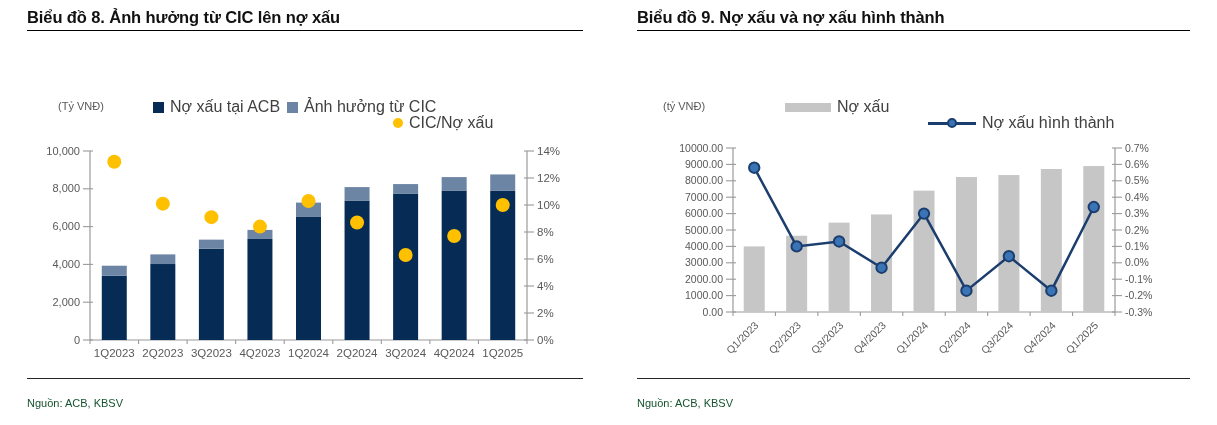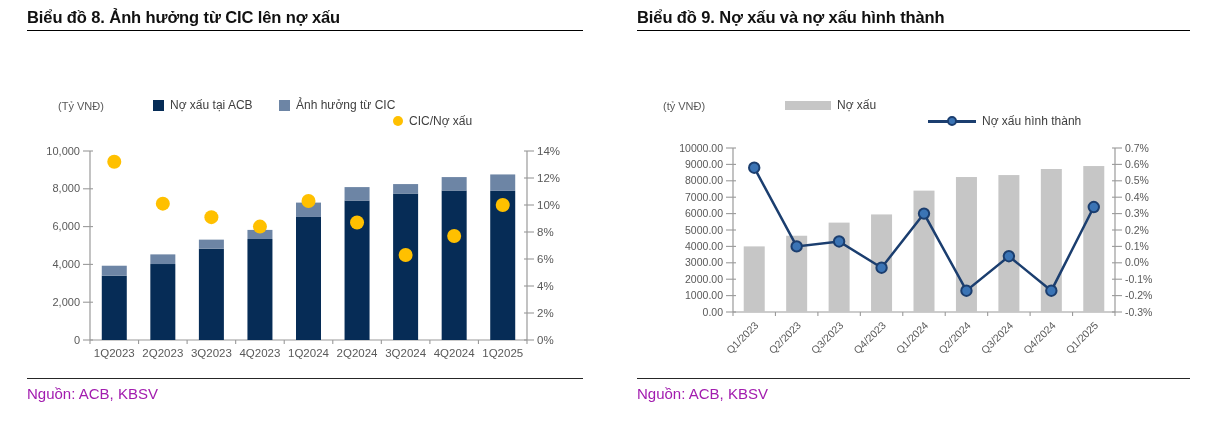--- a/index.html
+++ b/index.html
@@ -5,33 +5,33 @@
   * { margin:0; padding:0; box-sizing:border-box; }
   body { font-family:"Liberation Sans", sans-serif; background:#ffffff; }
   .page { position:relative; width:1217px; height:425px; background:#ffffff; overflow:hidden; }
   .card { position:absolute; top:8px; height:410px; }
   #card0 { left:27px;  width:556px; }
   #card1 { left:637px; width:553px; }
   .title { font-size:16.5px; font-weight:bold; color:#111111; letter-spacing:-0.1px;
            padding-bottom:3px; border-bottom:1.6px solid #000000; white-space:nowrap; }
   .legend-row { position:absolute; top:90px; left:0; right:0; height:18px; }
   .legend-row .unit { position:absolute; font-size:11px; color:#595959; }
-  .li { position:absolute; display:flex; align-items:center; gap:6px; font-size:12px; color:#404040; white-space:nowrap; }
+  .li { position:absolute; display:flex; align-items:center; gap:6px; font-size:16px; color:#404040; white-space:nowrap; }
   .sw { display:inline-block; width:11px; height:11px; }
   .sw.round { border-radius:50%; width:10px; height:10px; }
   .sw.wide { width:46px; height:9px; }
   .lsw { position:relative; display:inline-block; width:48px; height:11px; }
   .lline { position:absolute; left:0; right:0; top:4.5px; height:2.5px; }
   .ldot { position:absolute; left:19px; top:0.5px; width:10px; height:10px; border-radius:50%; border:2px solid transparent; }
   svg.plot { position:absolute; left:0; top:130px; }
-  .src { position:absolute; left:0; right:0; top:370px; border-top:1.2px solid #262626; padding-top:6px;
-         font-size:15px; color:#a21caf; }
+  .src { position:absolute; left:0; right:0; top:370px; border-top:1.2px solid #262626; padding-top:18px;
+         font-size:11px; color:#14532d; }
   #card0 .unit { left:31px; top:2px; }
   #card0 .li1 { left:126px; }
-  #card0 .li2 { left:232px;padding-left:20px; }
+  #card0 .li2 { left:240px;padding-left:20px; }
   #card0 .li3 { left:366px;margin-top:16px; }
   #card1 .unit { left:26px; top:2px; }
   #card1 .li1 { left:148px; }
   #card1 .li2 { left:291px;margin-top:16px; }
 </style>
 </head>
 <body>
 
 <div class="page">
 

